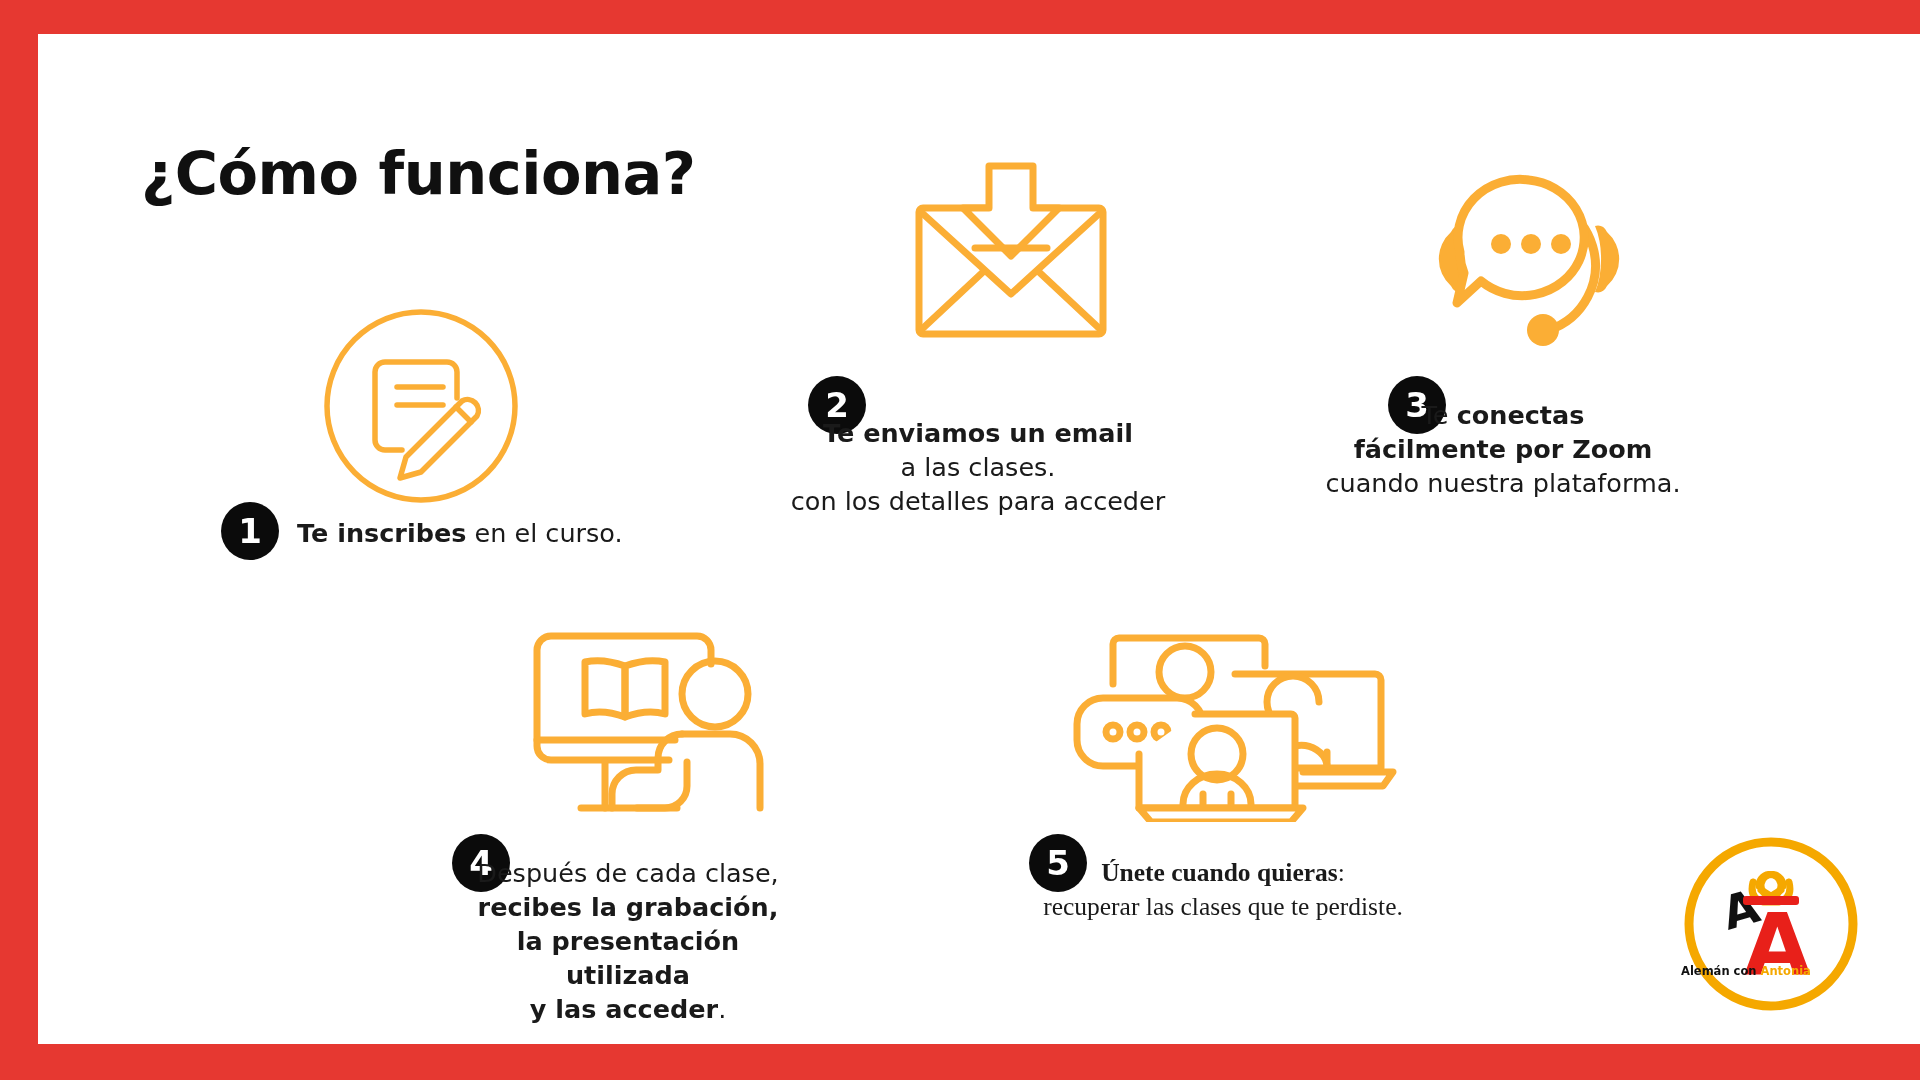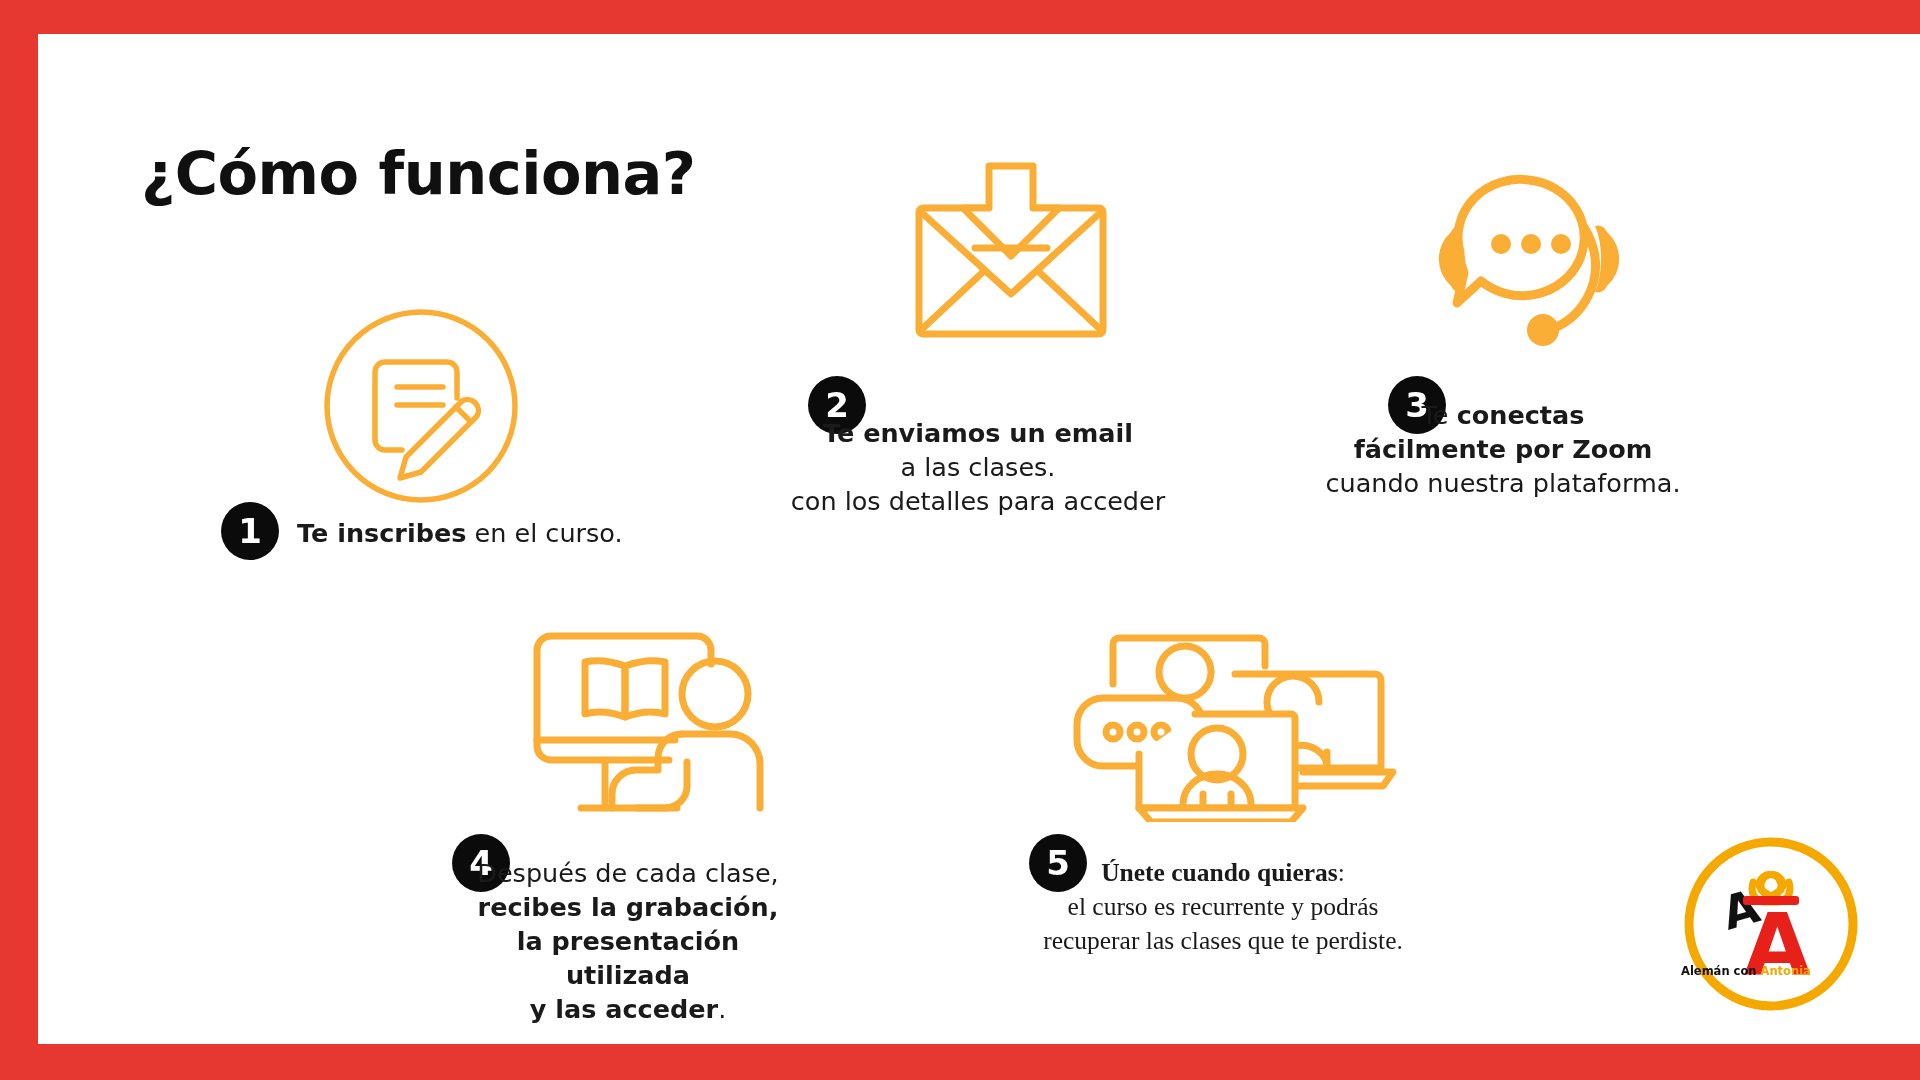--- a/index.html
+++ b/index.html
@@ -200,21 +200,20 @@
         <path d="M74 186 h164 l-12 14 H86 z" fill="#FFFFFF"></path>
         <circle cx="152" cy="132" r="26" fill="#FFFFFF"></circle>
         <path d="M118 182 a34 30 0 0 1 68 0"></path>
         <line x1="138" y1="172" x2="138" y2="182"></line>
         <line x1="166" y1="172" x2="166" y2="182"></line>
       </svg>
     </div>
     <div class="badge" id="step5-badge">5</div>
     <div class="caption cap-center" id="step5-cap">
       <div><b>Únete cuando quieras</b><span>:</span></div>
-      <div><span>el curso es recurrente y podrás</span></div>
       <div><span>recuperar las clases que te perdiste.</span></div>
     </div>
 
     <div id="logo">
       <svg width="180" height="180" viewBox="0 0 180 180">
         <circle cx="90" cy="90" r="82" fill="none" stroke="#F5A800" stroke-width="9"></circle>
 
         <g fill="none" stroke="#F5A800" stroke-width="7" stroke-linecap="round">
           <path d="M78 52 a11 11 0 1 1 14 10"></path>
           <path d="M102 52 a11 11 0 1 0 -14 10"></path>

